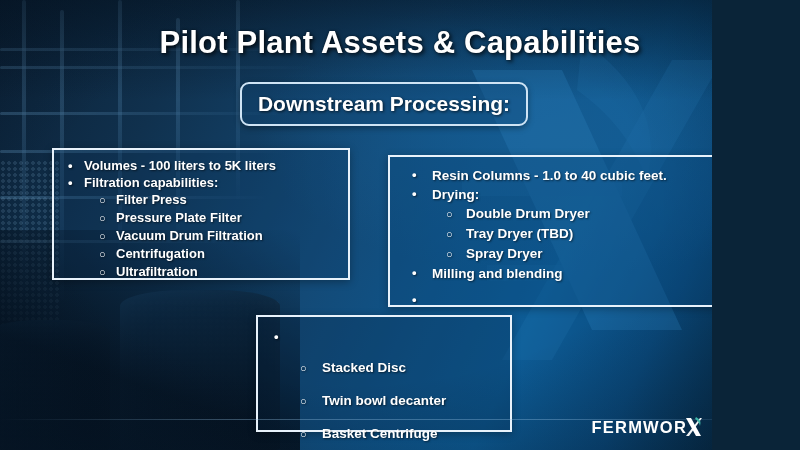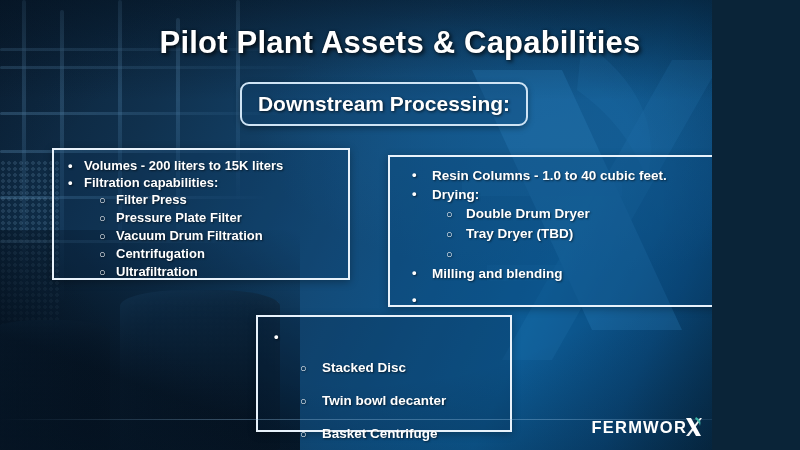--- a/index.html
+++ b/index.html
@@ -204,21 +204,21 @@
   <div id="title">Pilot Plant Assets &amp; Capabilities</div>
 
   <div id="subtitle-box">
     <span class="txt">Downstream Processing:</span>
   </div>
 
   <div class="cbox" id="box-left">
     <ul class="blist inner">
       <li class="lvl1">
         <span class="bullet">•</span>
-        <span>Volumes - 200 liters  to 15K liters</span>
+        <span>Volumes - 100 liters  to 5K liters</span>
       </li>
       <li class="lvl1">
         <span class="bullet">•</span>
         <span>Filtration capabilities:</span>
       </li>
       <li class="lvl2">
         <span class="bullet">○</span>
         <span>Filter Press</span>
       </li>
       <li class="lvl2">
@@ -253,20 +253,21 @@
       <li class="lvl2">
         <span class="bullet">○</span>
         <span>Double Drum Dryer</span>
       </li>
       <li class="lvl2">
         <span class="bullet">○</span>
         <span>Tray Dryer (TBD)</span>
       </li>
       <li class="lvl2">
         <span class="bullet">○</span>
+        <span>Spray Dryer</span>
       </li>
       <li class="lvl1">
         <span class="bullet">•</span>
         <span>Milling and blending</span>
       </li>
       <li class="lvl1 gap">
         <span class="bullet">•</span>
       </li>
     </ul>
   </div>

